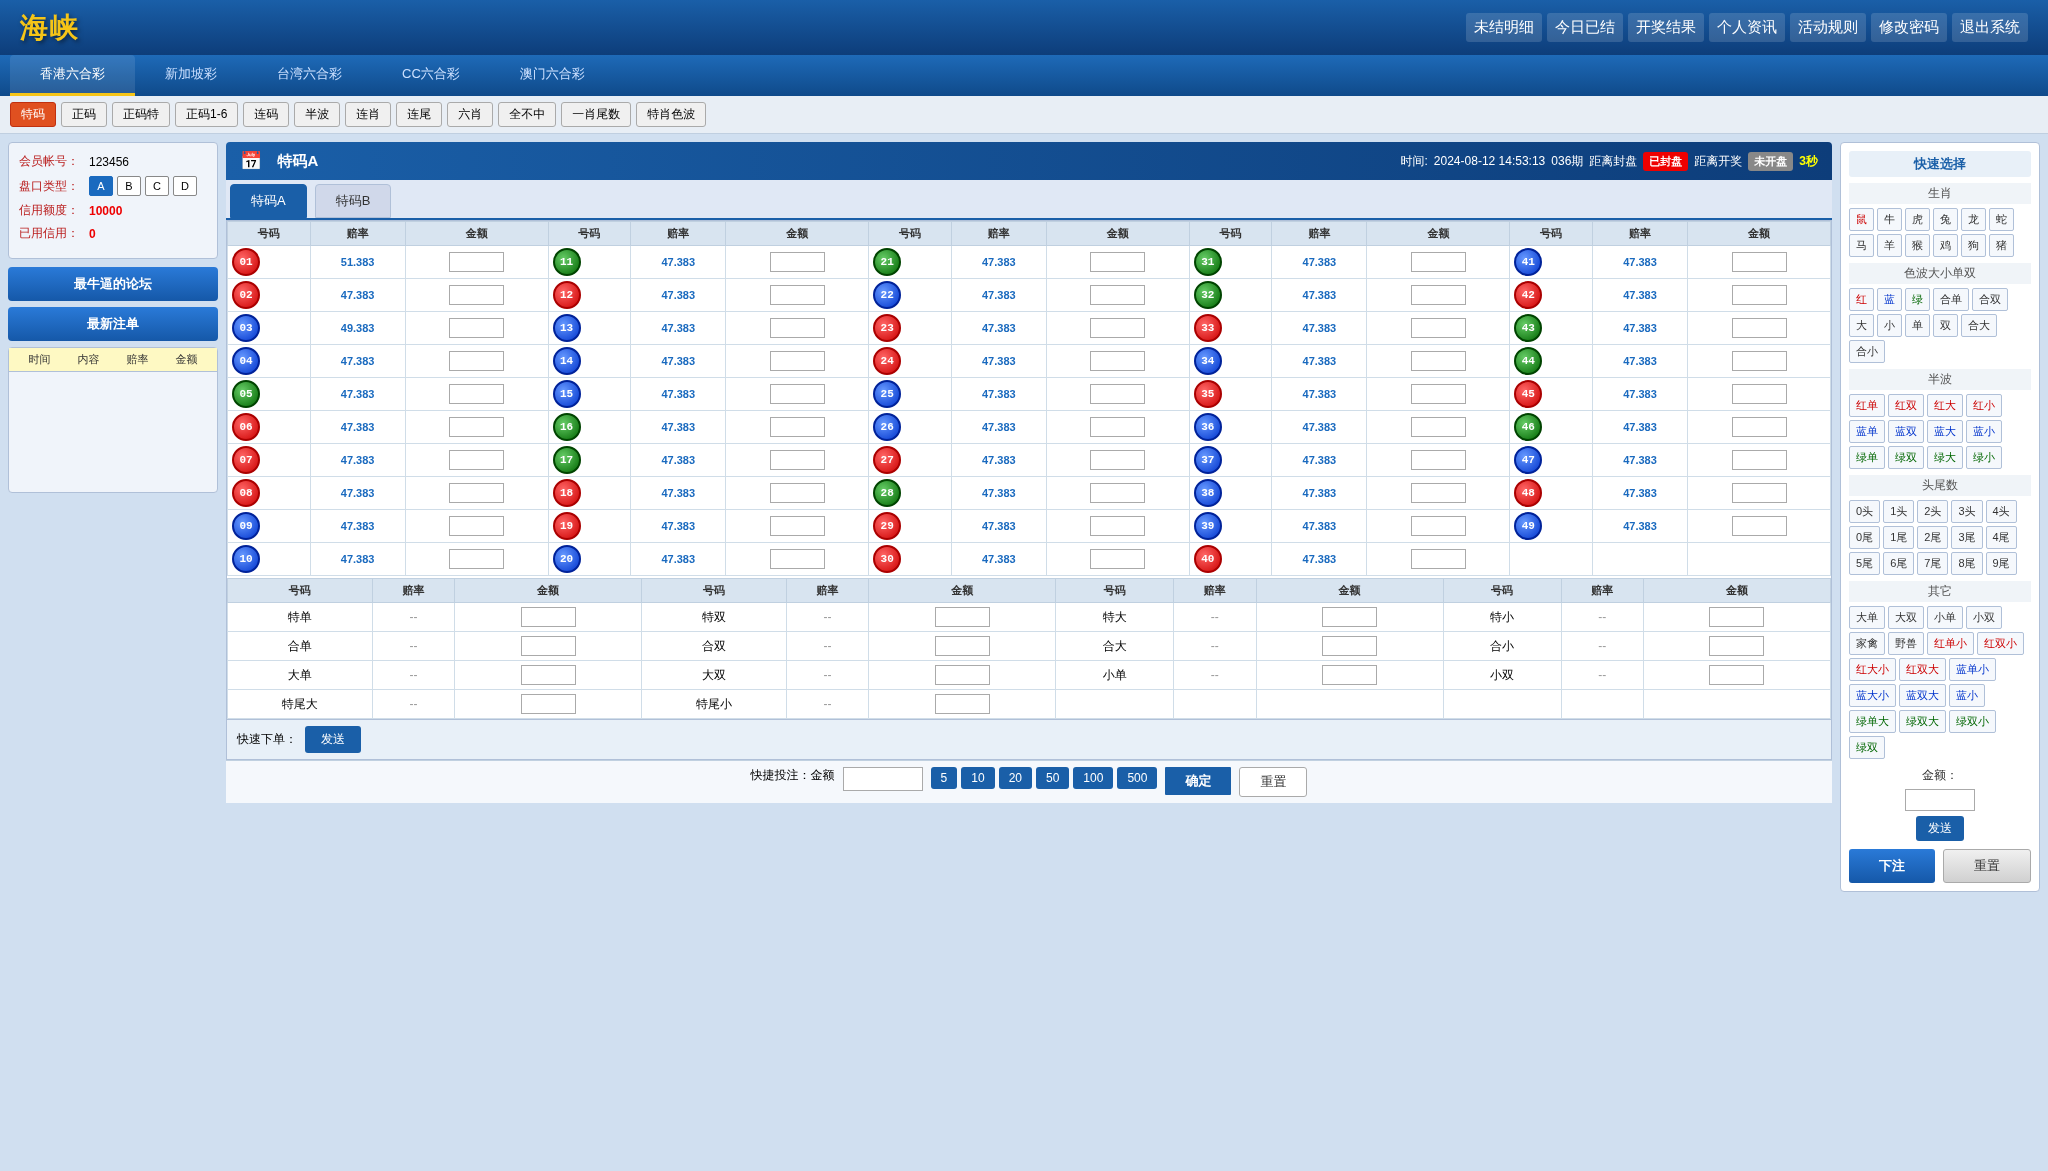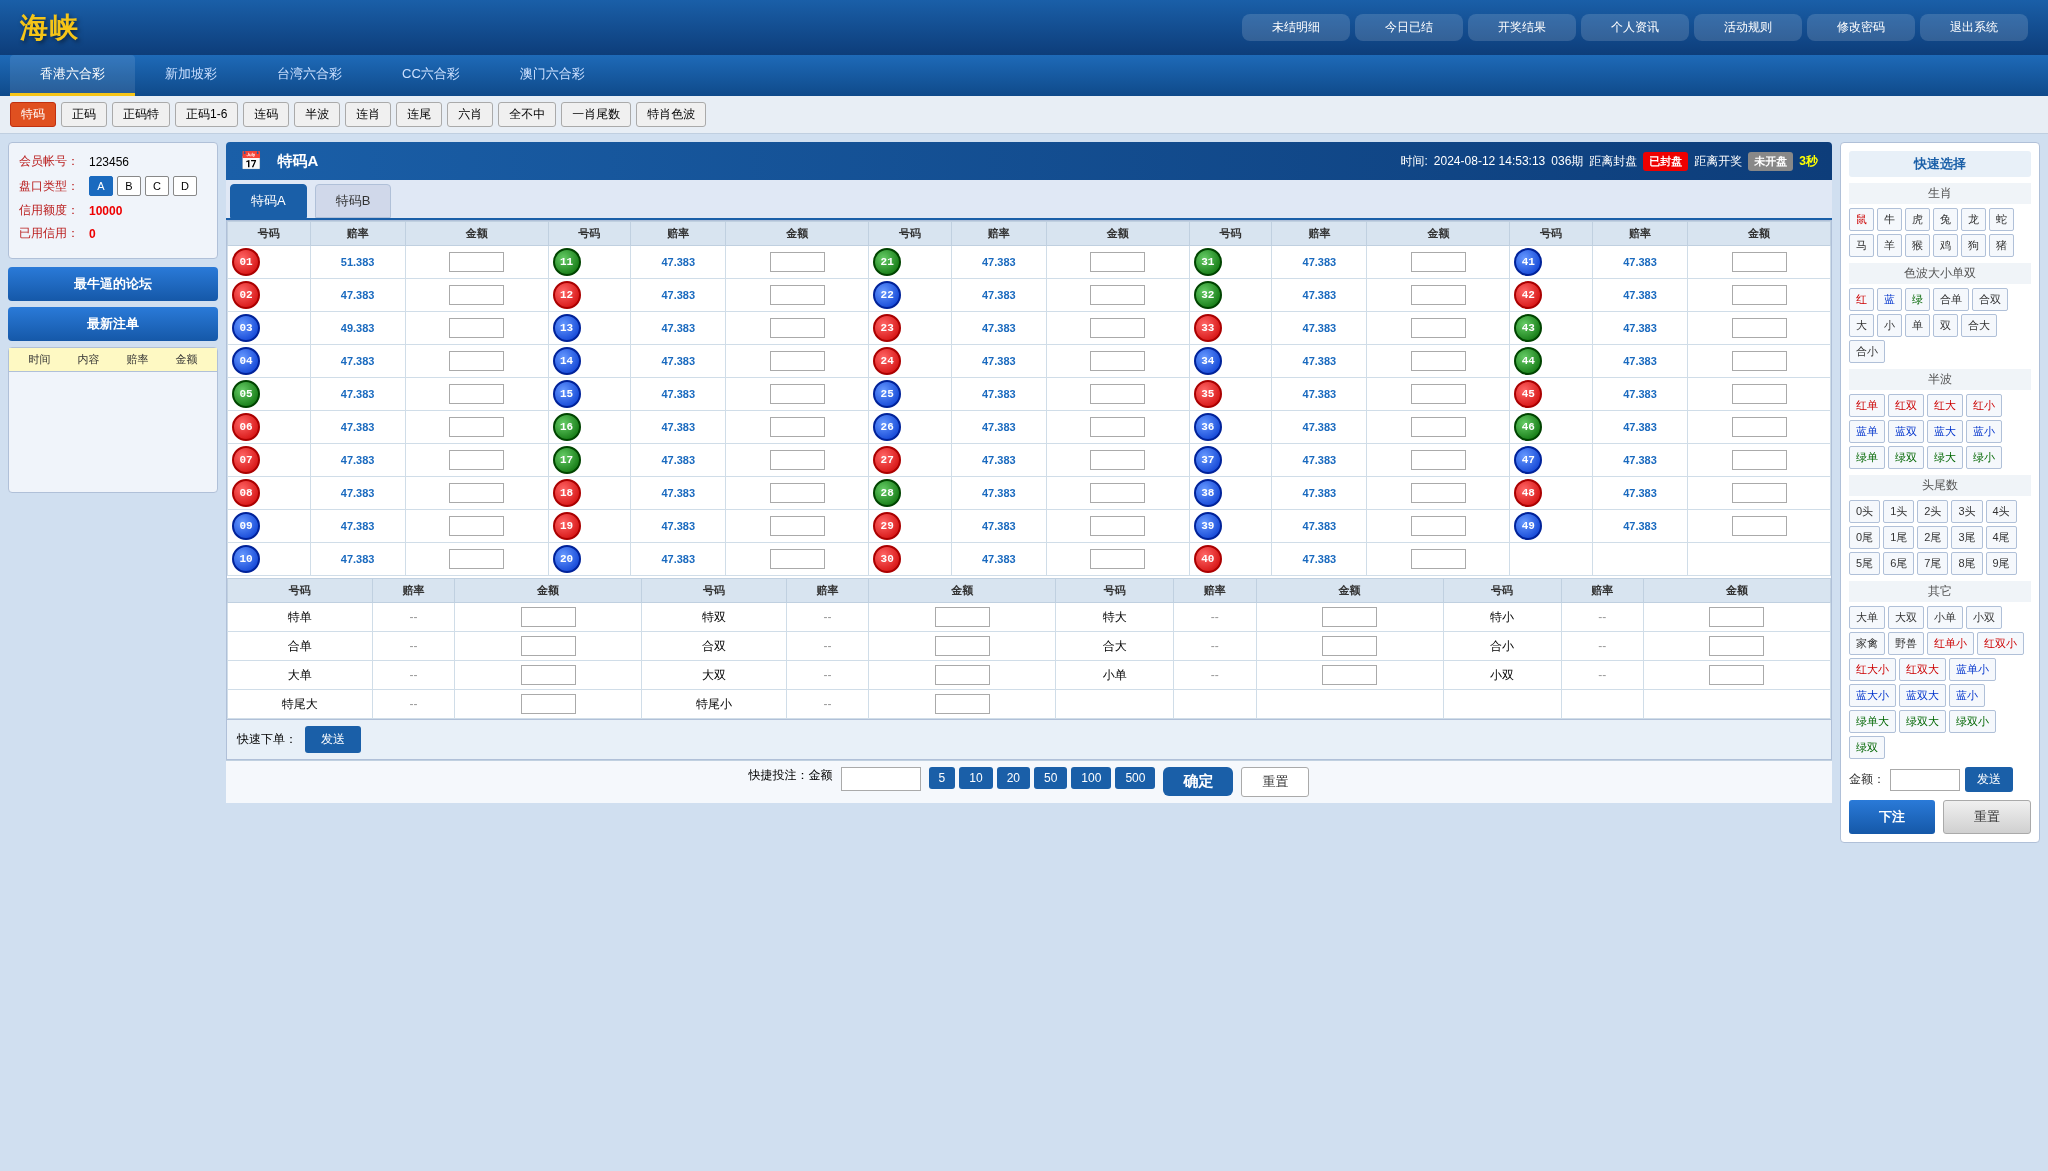--- a/index.html
+++ b/index.html
@@ -2,21 +2,21 @@
 <html><head>
   <meta charset="utf-8">
   <style>
     * { box-sizing: border-box; margin: 0; padding: 0; }
     body { font-family: 'Microsoft YaHei', Arial, sans-serif; font-size: 12px; background: #d0dff0; min-width: 1200px; }
 
     
     .header { background: linear-gradient(180deg, #1a5fa8 0%, #0d3d7a 100%); display: flex; align-items: center; padding: 0 20px; height: 55px; }
     .logo { color: #f5c518; font-size: 28px; font-weight: bold; letter-spacing: 2px; text-shadow: 2px 2px 4px rgba(0,0,0,0.5); }
     .header-nav { margin-left: auto; display: flex; gap: 5px; }
-    .header-nav button { background: rgba(255,255,255,0.15); color: #fff; border: none; padding: 5px 30px; cursor: pointer; border-radius: 8px; font-size: 12px; }
+    .header-nav button { background: rgba(255,255,255,0.15); color: #fff; border: none; padding: 5px 8px; cursor: pointer; border-radius: 3px; font-size: 15px; }
 
     
     .tab-bar { background: linear-gradient(180deg, #1e6ab8 0%, #0f4a8a 100%); display: flex; padding: 0 10px; }
     .tab-item { color: #cce0ff; padding: 10px 30px; cursor: pointer; font-size: 13px; border-bottom: 3px solid transparent; }
     .tab-item.active { color: #fff; border-bottom: 3px solid #f5c518; background: rgba(255,255,255,0.1); border-radius: 4px 4px 0 0; }
 
     
     .bet-type-bar { background: #e8eef5; padding: 6px 10px; display: flex; gap: 5px; align-items: center; border-bottom: 1px solid #c0cfe0; }
     .bet-btn { padding: 3px 10px; border: 1px solid #aaa; background: #f0f0f0; cursor: pointer; border-radius: 3px; font-size: 12px; }
     .bet-btn.active { background: #e05020; color: #fff; border-color: #c03010; }
@@ -84,35 +84,35 @@
 
     
     .quick-bet-row { background: #e8f0f8; border: 1px solid #b0c0d8; border-top: none; padding: 6px 10px; display: flex; align-items: center; gap: 8px; font-size: 12px; }
     .quick-input { width: 200px; height: 22px; border: 1px solid #aaa; padding: 2px 5px; font-size: 11px; }
     .send-btn-lg { background: #1a5fa8; color: #fff; border: none; padding: 5px 16px; cursor: pointer; border-radius: 3px; font-size: 12px; }
 
     
     .quick-invest-row { background: #f5f8fc; border-top: 1px solid #c0d0e0; padding: 6px 10px; display: flex; align-items: flex-start; justify-content: center; gap: 8px; font-size: 12px; }
     .invest-input { width: 80px; height: 24px; border: 1px solid #aaa; padding: 2px 5px; }
     .amount-quick-btn { background: #1a5fa8; color: #fff; border: none; padding: 4px 10px; cursor: pointer; border-radius: 3px; font-size: 12px; }
-    .confirm-btn { background: #1a5fa8; color: #fff; border: none; padding: 5px 20px; cursor: pointer; border-radius: 6px; font-size: 15px; font-weight: bold; }
+    .confirm-btn { background: #1a5fa8; color: #fff; border: none; padding: 5px 20px; cursor: pointer; border-radius: 1px; font-size: 13px; font-weight: bold; }
     .reset-btn-bot { background: #fff; color: #333; border: 1px solid #aaa; padding: 5px 20px; cursor: pointer; border-radius: 3px; font-size: 13px; }
 
     
     .right-panel { width: 200px; flex-shrink: 0; }
     .quick-select-box { background: #fff; border: 1px solid #b0c0d8; border-radius: 4px; padding: 8px; }
     .qs-title { text-align: center; font-weight: bold; color: #1a5fa8; font-size: 13px; margin-bottom: 6px; background: #e8f0f8; padding: 4px; border-radius: 3px; }
     .qs-section-title { text-align: center; color: #555; font-size: 12px; margin: 6px 0 4px; background: #f0f4f8; padding: 2px; }
     .qs-grid { display: flex; flex-wrap: wrap; gap: 3px; margin-bottom: 4px; }
     .qs-btn { padding: 3px 6px; border: 1px solid #b0c0d8; background: #f5f8fc; cursor: pointer; font-size: 11px; border-radius: 2px; color: #333; }
     .qs-btn-red { color: #cc0000; }
     .qs-btn-blue { color: #0033cc; }
     .qs-btn-green { color: #006600; }
 
-    .amount-row { display: flex; align-items: center; gap: 5px; margin-top: 8px; }
+    .amount-row { display: flex; align-items: center; gap: 5px; margin-top: 8px; flex-direction: column; }
     .amount-label { font-size: 12px; color: #333; }
     .amount-right-input { width: 70px; height: 22px; border: 1px solid #aaa; padding: 2px 4px; font-size: 12px; }
     .send-right-btn { background: #1a5fa8; color: #fff; border: none; padding: 4px 12px; cursor: pointer; border-radius: 3px; font-size: 12px; }
 
     .bottom-btns { display: flex; gap: 8px; margin-top: 8px; }
     .submit-btn { flex: 1; background: linear-gradient(180deg, #2a7ad8, #1558a8); color: #fff; border: none; padding: 7px; cursor: pointer; border-radius: 3px; font-size: 13px; font-weight: bold; }
     .reset-btn { flex: 1; background: linear-gradient(180deg, #f0f0f0, #d0d0d0); color: #333; border: 1px solid #aaa; padding: 7px; cursor: pointer; border-radius: 3px; font-size: 13px; }
   </style>
 </head>
 <body>

